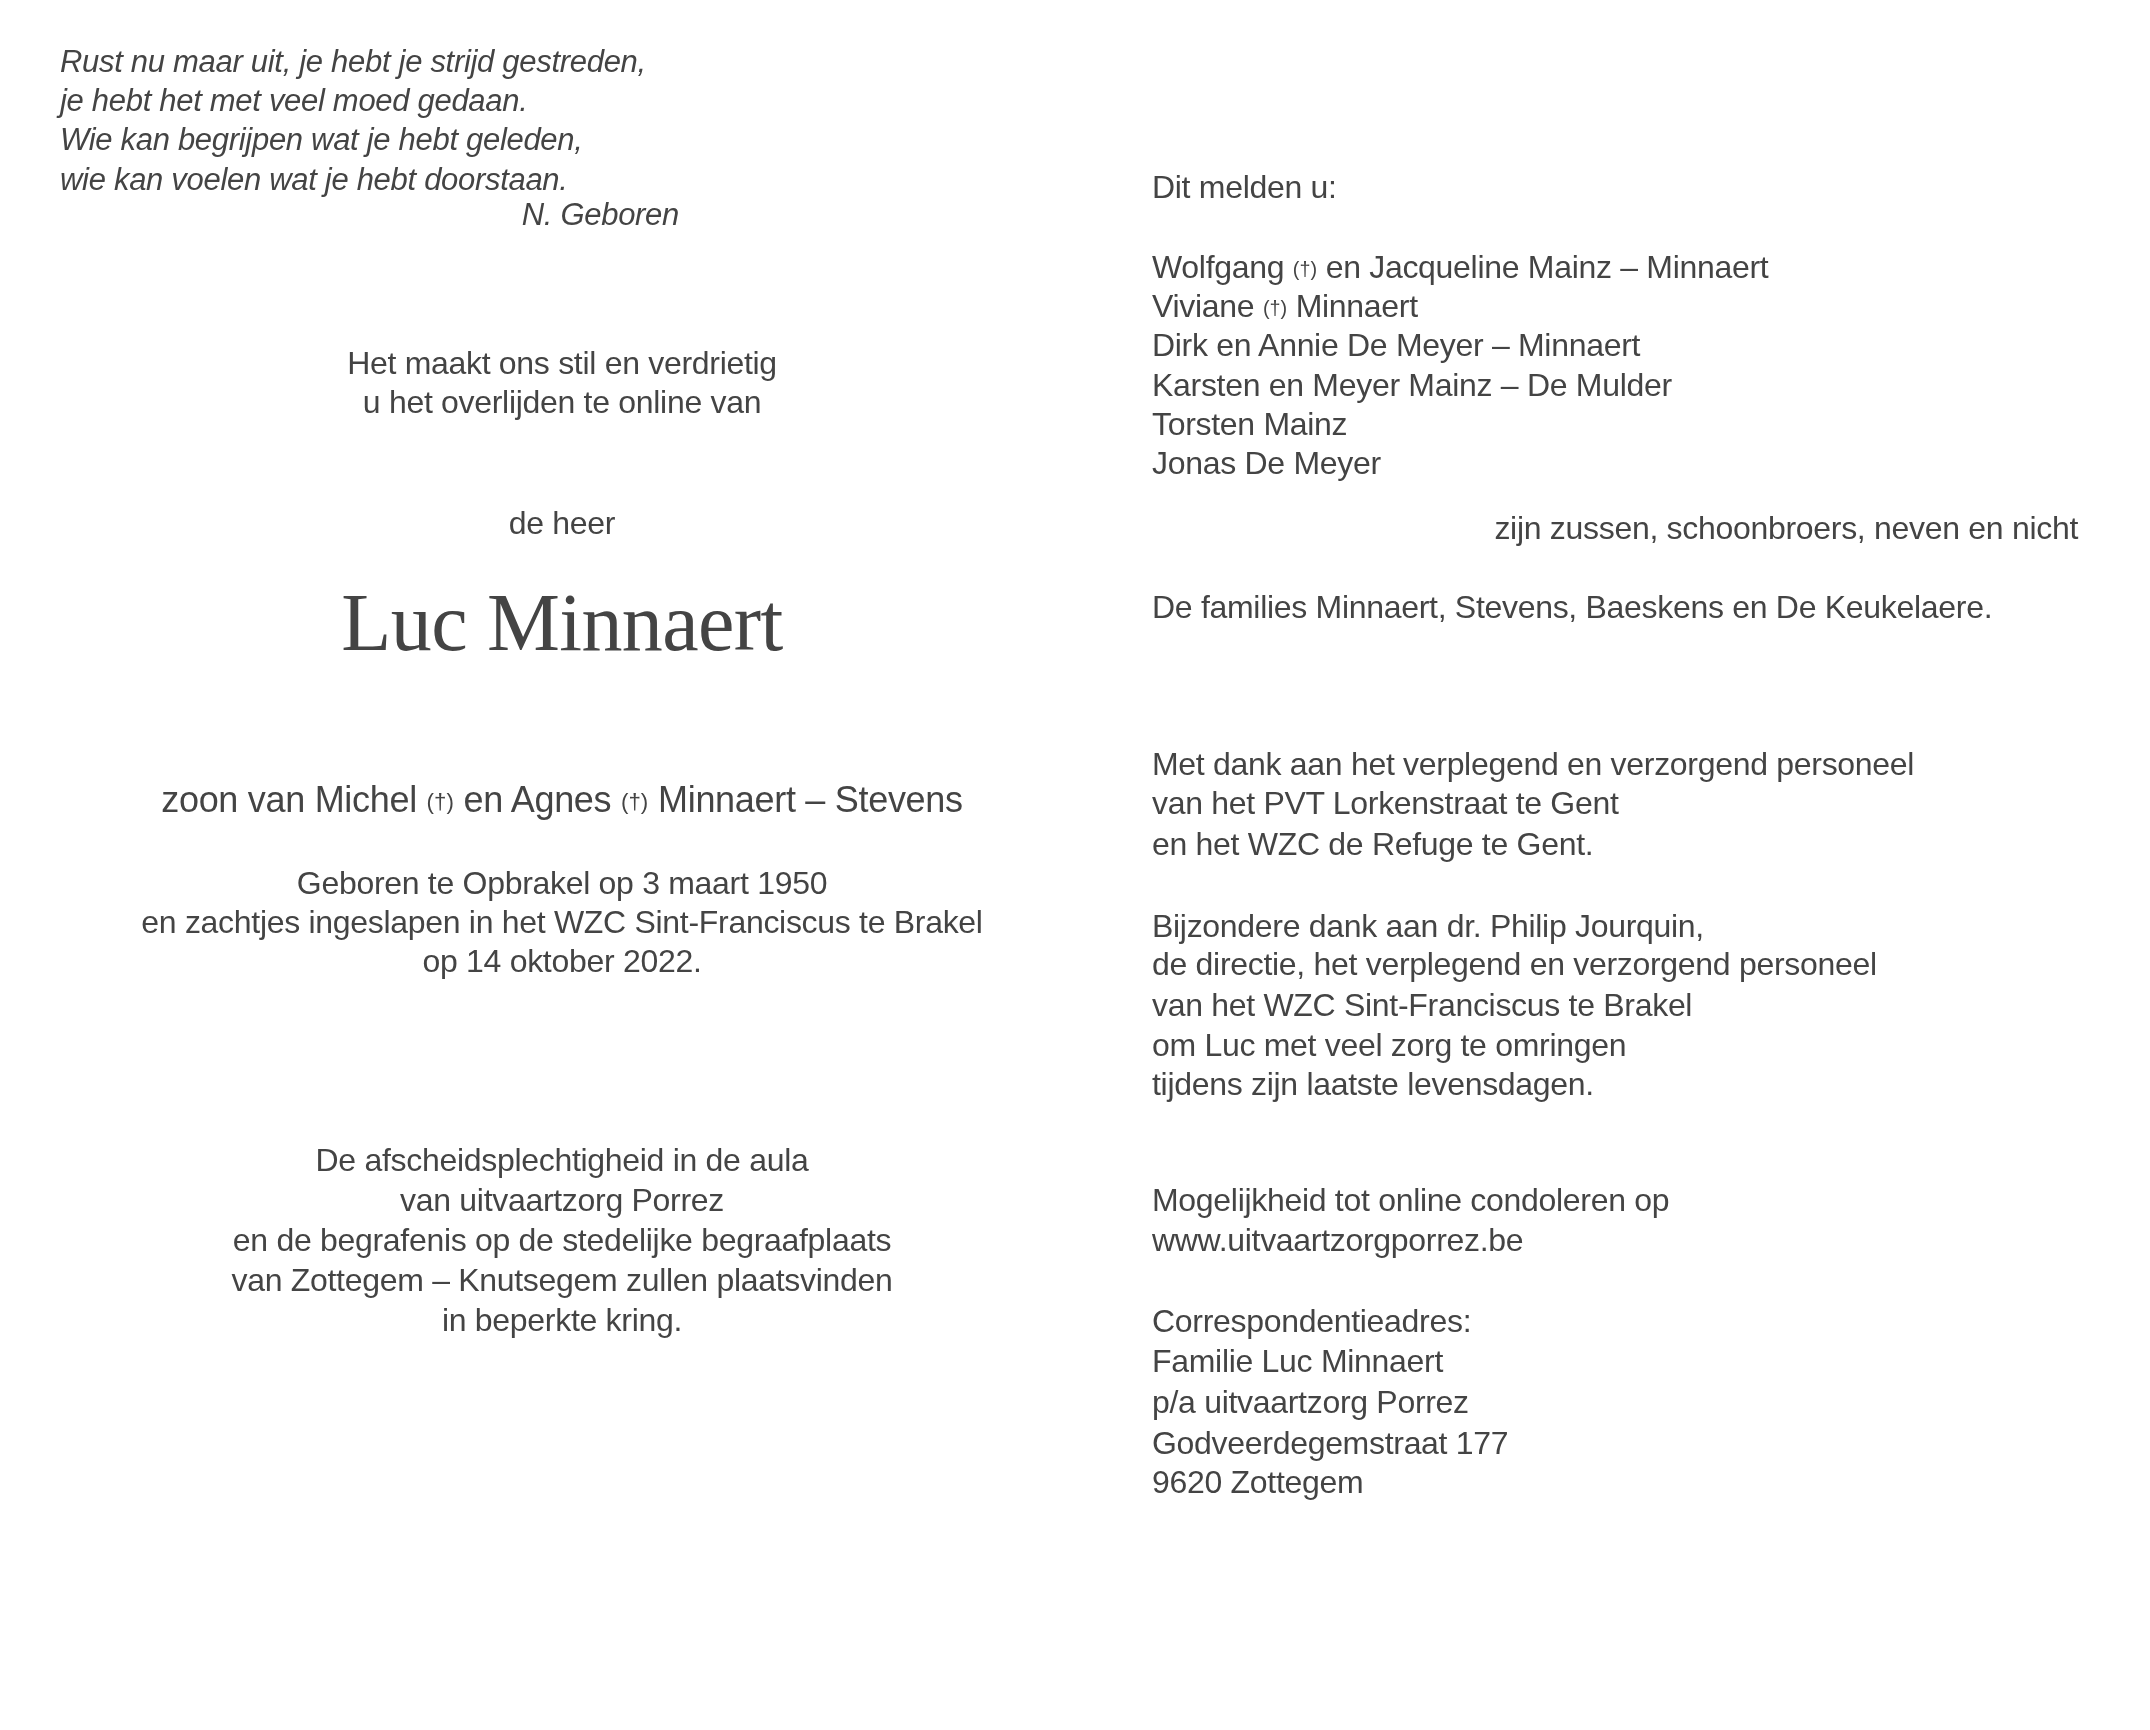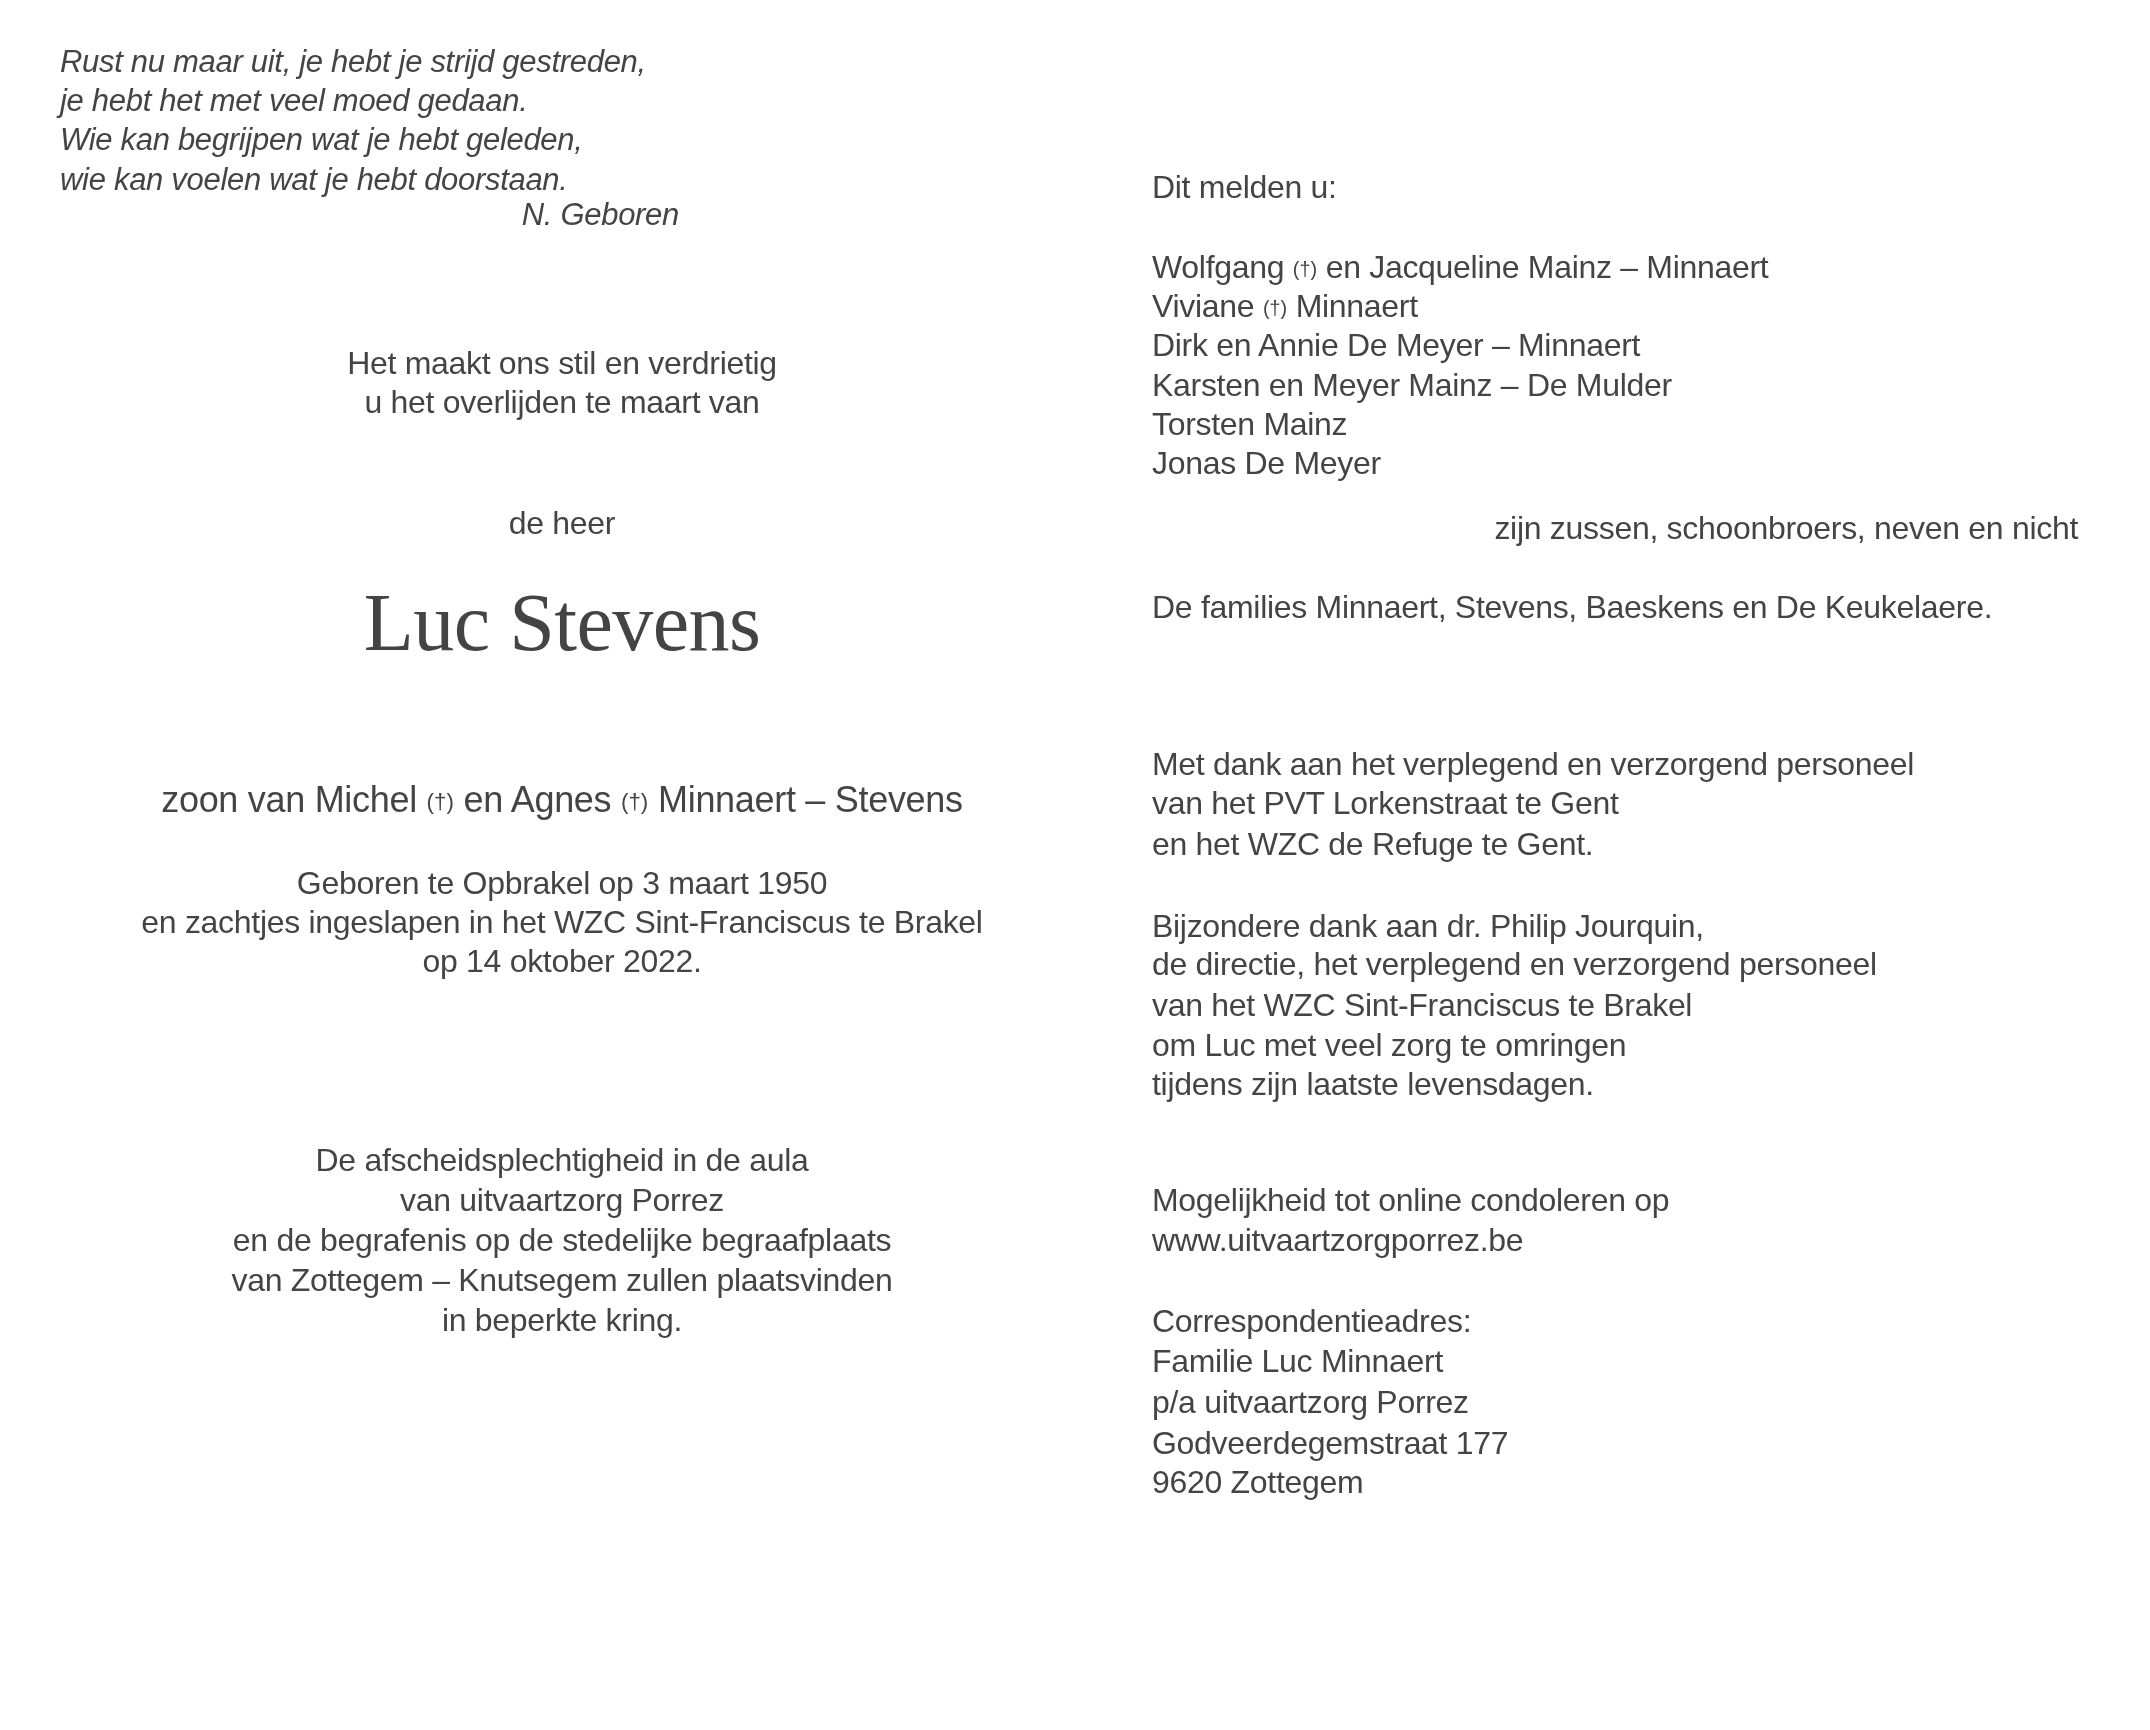--- a/index.html
+++ b/index.html
@@ -20,26 +20,26 @@
 <div>
   <div class="line poem" style="top:46px">Rust nu maar uit, je hebt je strijd gestreden,</div>
   <div class="line poem" style="top:85px">je hebt het met veel moed gedaan.</div>
   <div class="line poem" style="top:124px">Wie kan begrijpen wat je hebt geleden,</div>
   <div class="line poem" style="top:164px">wie kan voelen wat je hebt doorstaan.</div>
   <div class="line poem" style="top:199px; left:auto; right:1472px;">N. Geboren</div>
 </div>
 
 <div>
   <div class="line body center" style="top:347px">Het maakt ons stil en verdrietig</div>
-  <div class="line body center" style="top:386px">u het overlijden te maart van</div>
+  <div class="line body center" style="top:386px">u het overlijden te online van</div>
 </div>
 
 <div class="line body center" style="top:507px">de heer</div>
 
-<div class="line name center" style="top:582px">Luc Stevens</div>
+<div class="line name center" style="top:582px">Luc Minnaert</div>
 
 <div class="line big center" style="top:782px">
   <span>zoon van Michel</span>
   <span class="dag">(†)</span>
   <span>en Agnes</span>
   <span class="dag">(†)</span>
   <span>Minnaert – Stevens</span>
 </div>
 
 <div>

